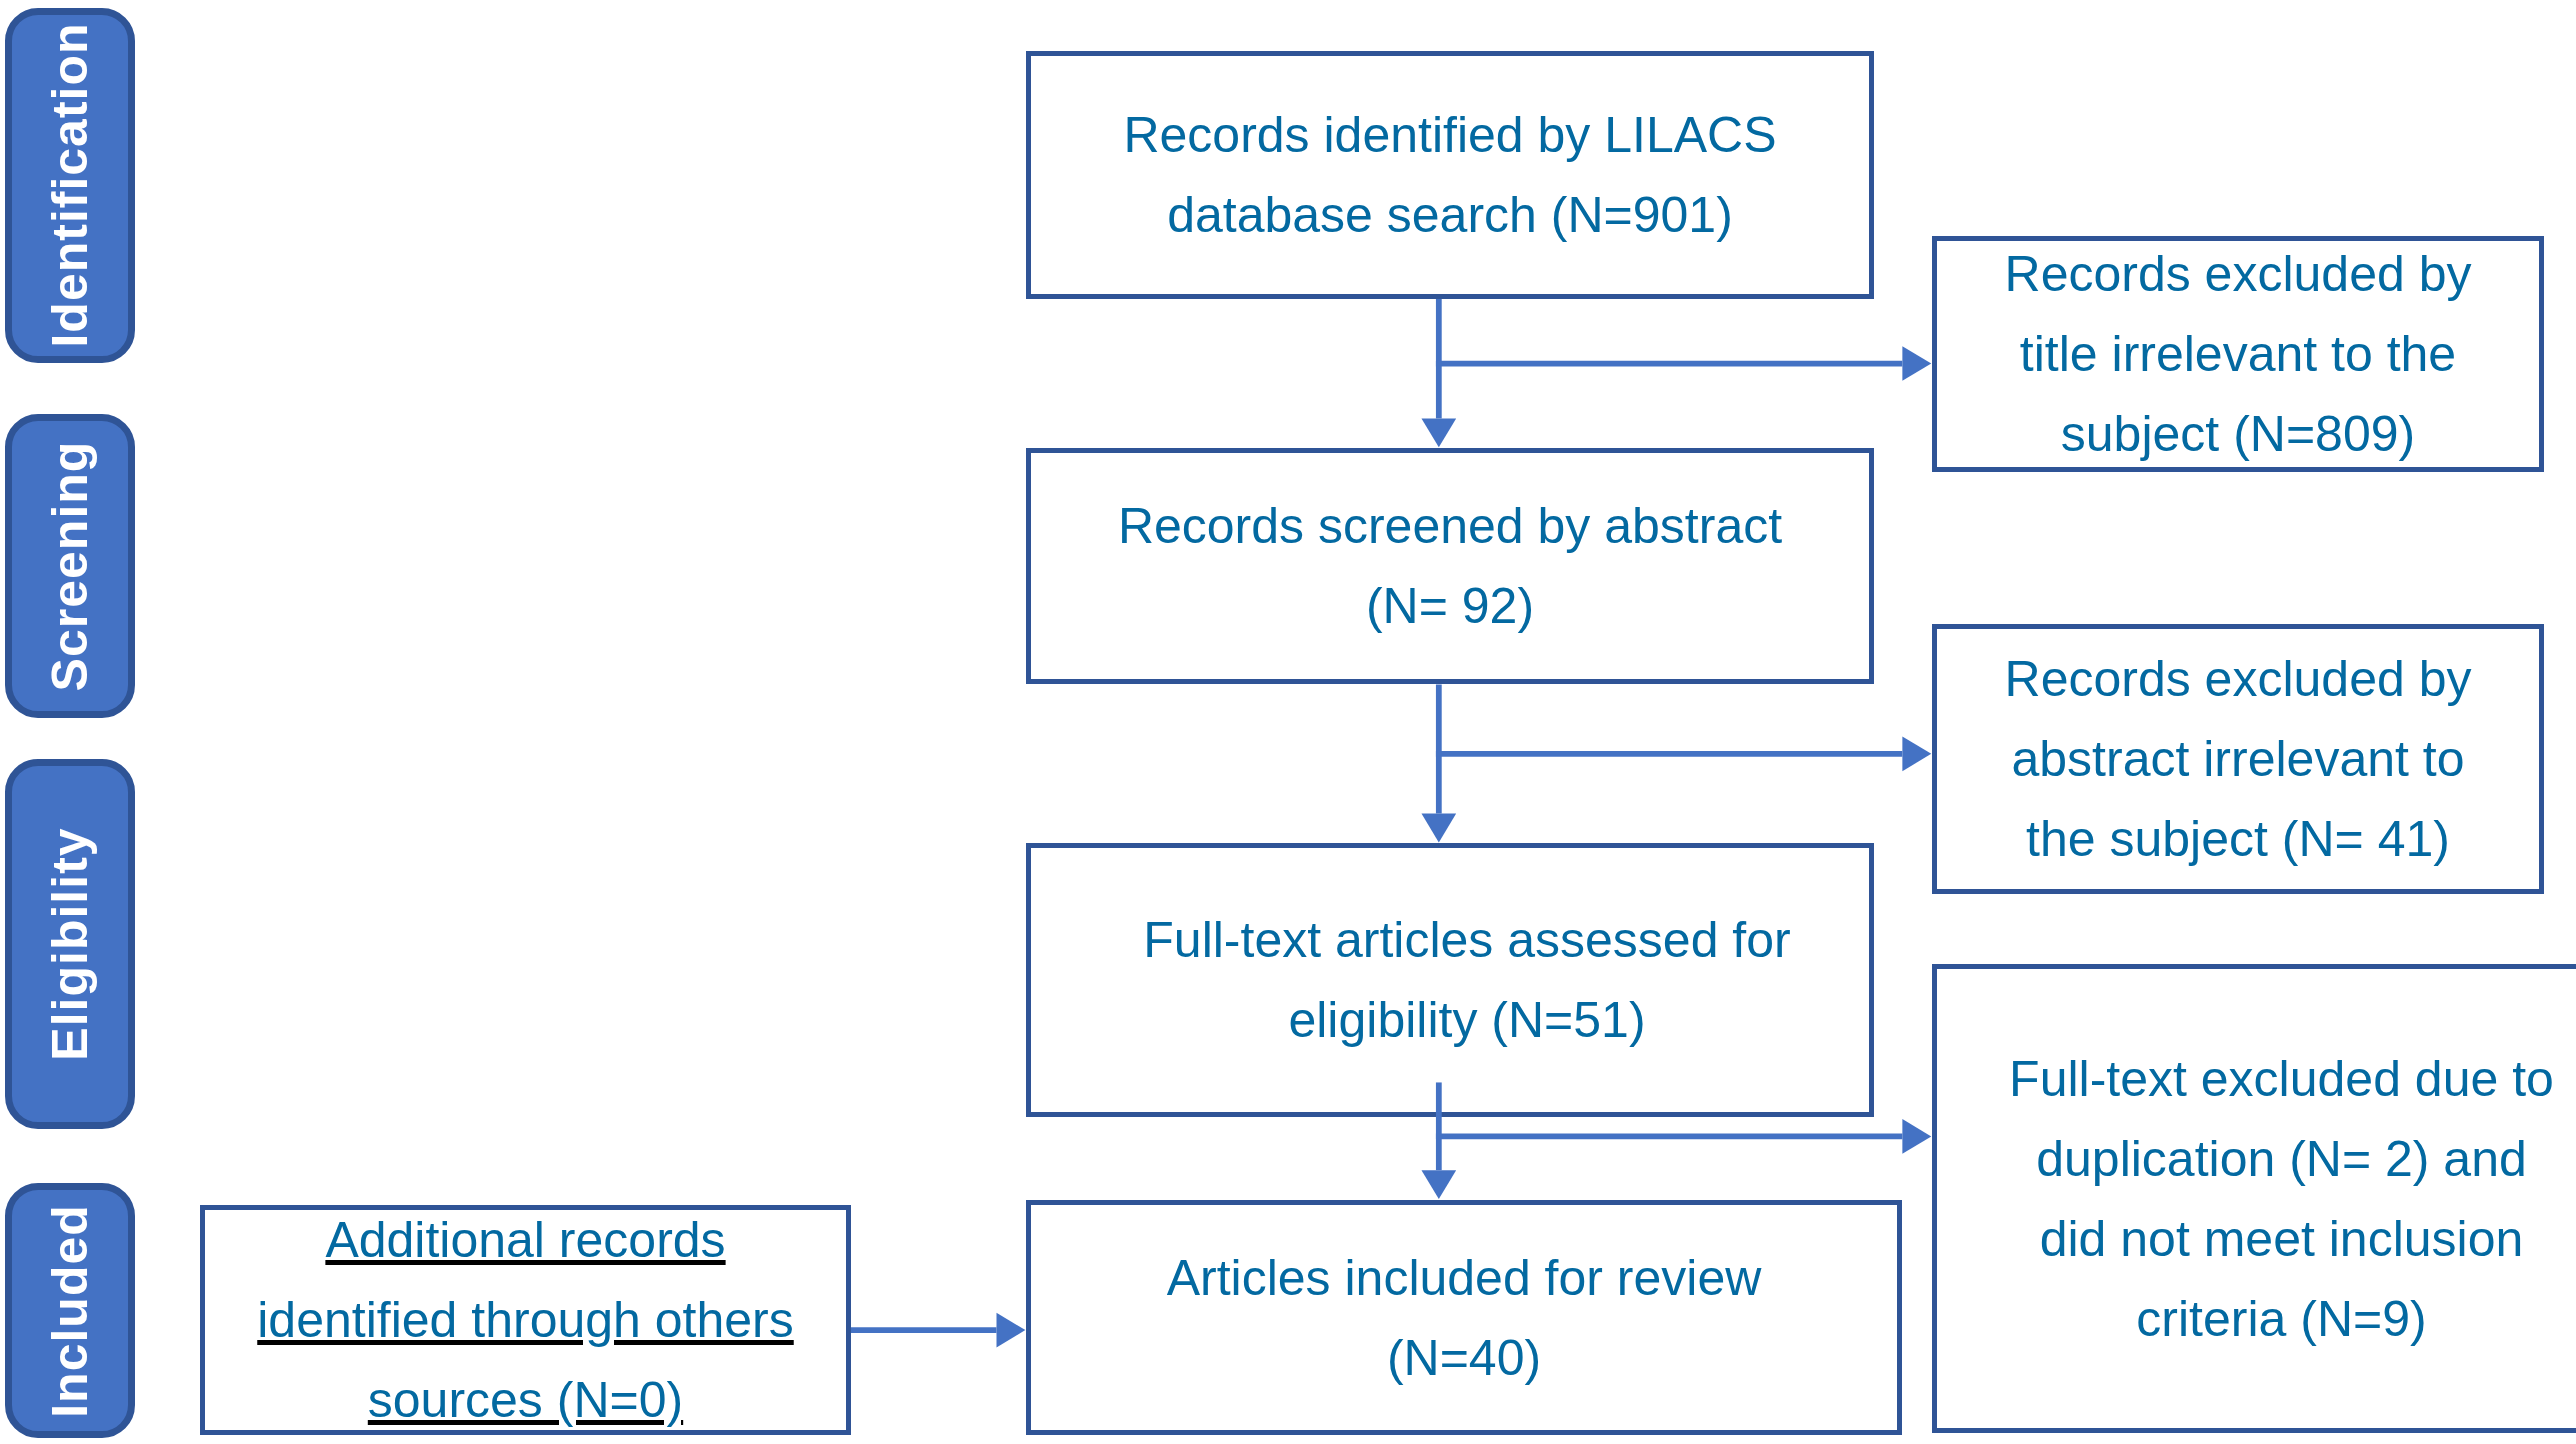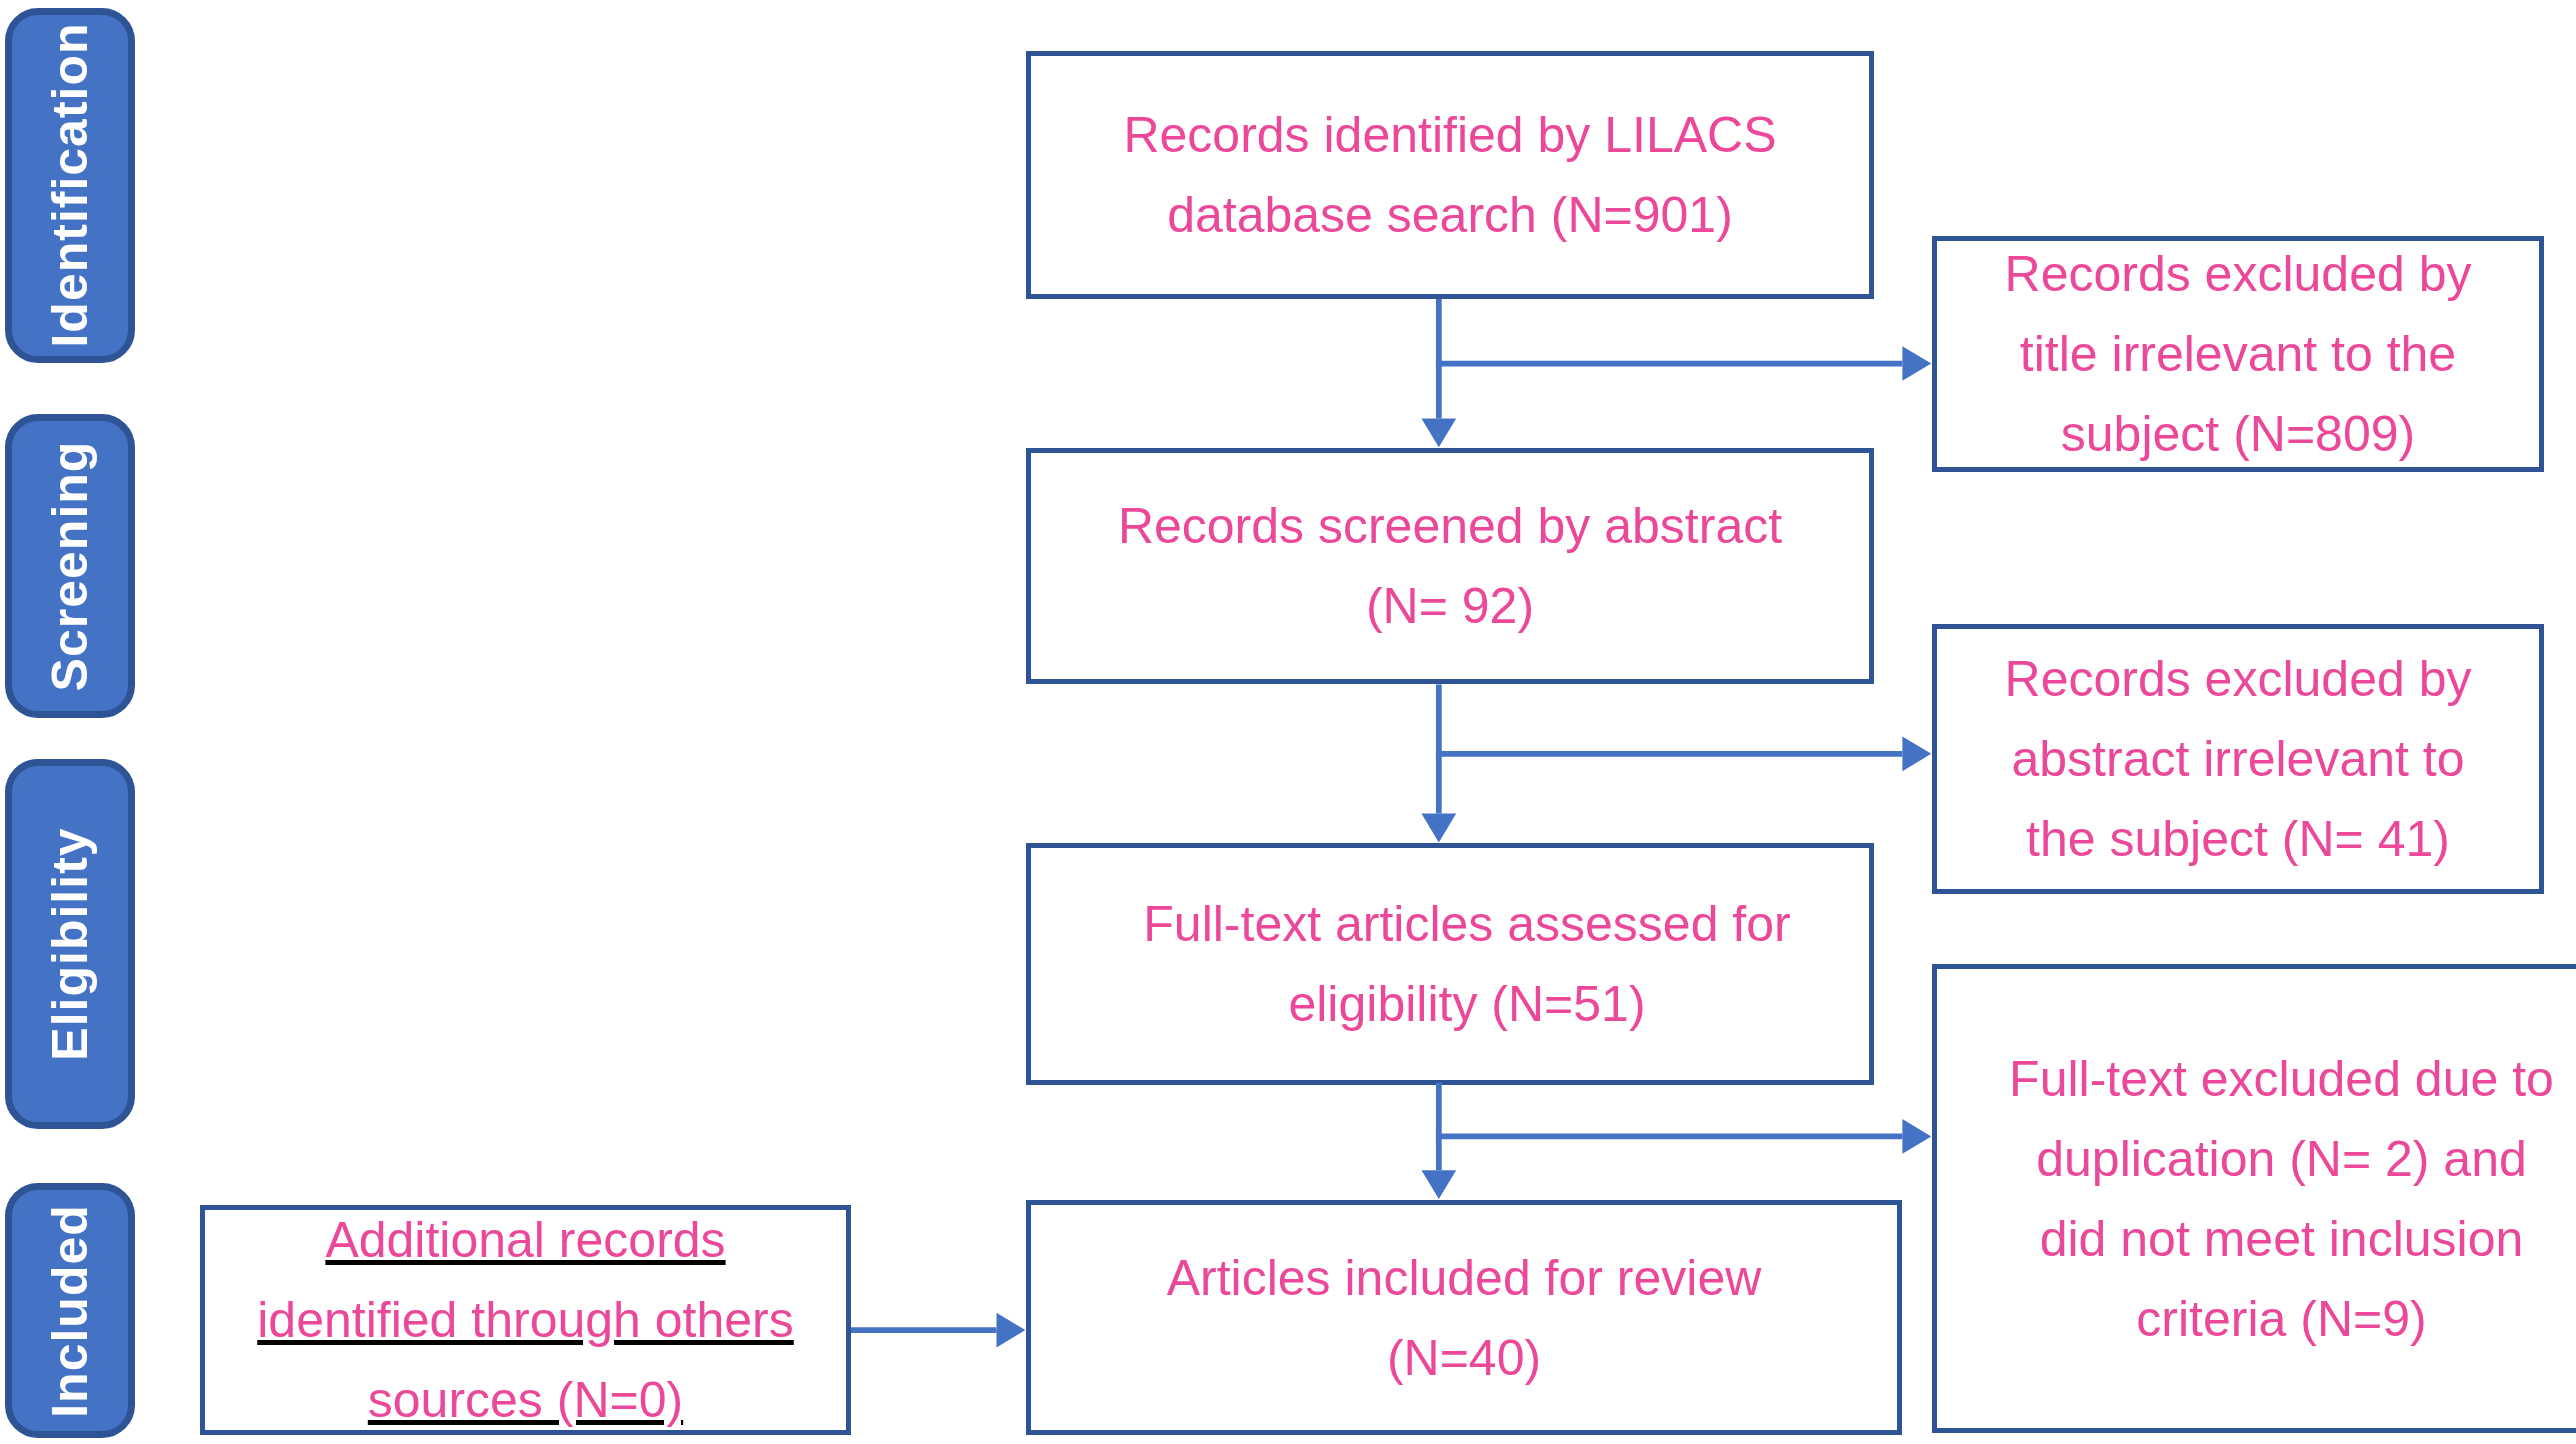--- a/index.html
+++ b/index.html
@@ -42,28 +42,28 @@
     background: #ffffff;
     border: 5.8px solid #2F5496;
     box-sizing: border-box;
     display: flex;
     align-items: center;
     justify-content: center;
   }
   .box-text {
     white-space: pre-line;
     text-align: center;
-    color: #ec4899;
+    color: #0369a1;
     font-size: 50px;
     line-height: 1.6;
   }
   
   .box-identified  { left: 1026px; top: 51px;   width: 848px; height: 248px; }
   .box-screened    { left: 1026px; top: 448px;  width: 848px; height: 236px; align-items: center; }
-  .box-fulltext    { left: 1026px; top: 843px;  width: 848px; height: 242px; padding-left: 34px; }
+  .box-fulltext    { left: 1026px; top: 843px;  width: 848px; height: 274px; padding-left: 34px; }
   .box-included    { left: 1026px; top: 1200px; width: 876px; height: 235px; }
   
   .box-excl-title    { left: 1932px; top: 236px;  width: 612px; height: 236px; }
   .box-excl-abstract { left: 1932px; top: 624px;  width: 612px; height: 270px; }
   .box-excl-fulltext { left: 1932px; top: 964px; width: 699px; height: 469px; }
   
   .box-additional  { left: 200px; top: 1205px; width: 651px; height: 230px; text-decoration: underline; }
   
   .stage-identification { top: 7.7px;    height: 355px; }
   .stage-screening      { top: 414px;  height: 304px; }

